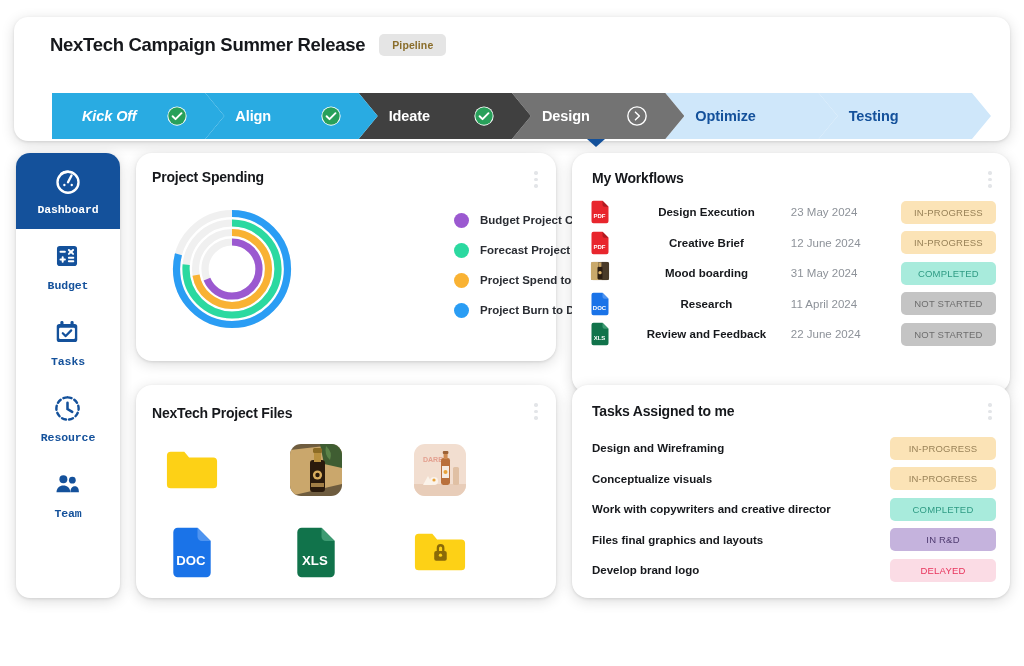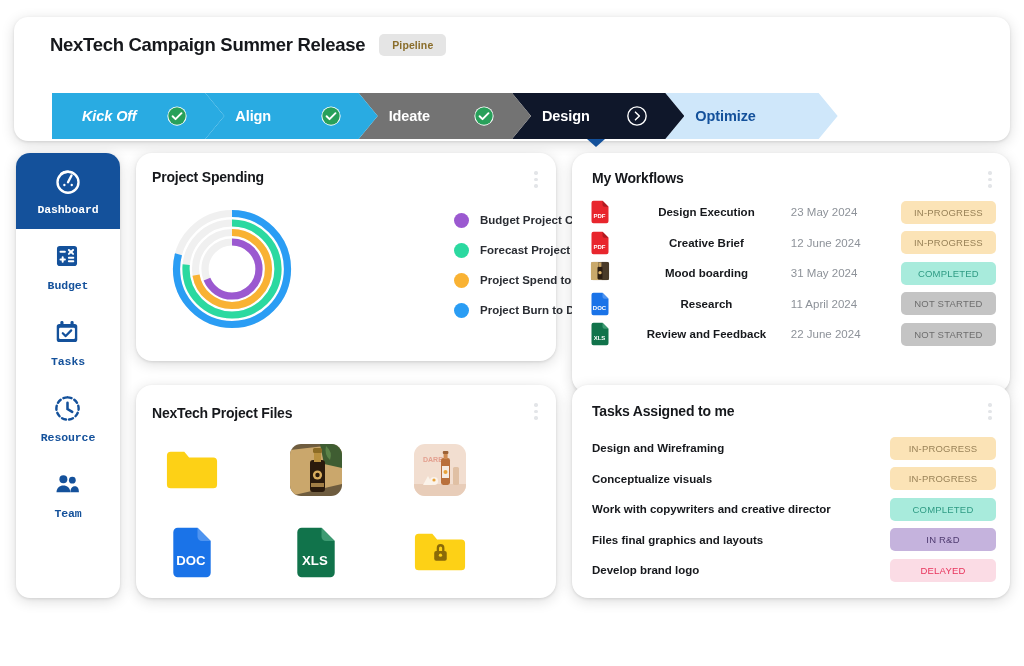--- a/index.html
+++ b/index.html
@@ -147,38 +147,41 @@
             </svg></div>
         </div>
         <div class="step notch" style="left: 153.333px; width: 172.333px; background: rgb(41, 171, 226); z-index: 5;">
           <div class="step-label" style="color: rgb(255, 255, 255);">Align</div>
           <div class="step-icon"><svg viewBox="0 0 24 24" width="22" height="22">
               <circle cx="12" cy="12" r="10.5" fill="#ffffff"></circle>
               <circle cx="12" cy="12" r="9.5" fill="#28a05a"></circle>
               <path d="M7.2 12.3 L10.4 15.4 L16.9 8.9" stroke="#ffffff" stroke-width="2.1" fill="none" stroke-linecap="round" stroke-linejoin="round"></path>
             </svg></div>
         </div>
-        <div class="step notch" style="left: 306.667px; width: 172.333px; background: #737373; z-index: 4;">
+        <div class="step notch" style="left: 306.667px; width: 172.333px; background: #404040; z-index: 4;">
           <div class="step-label" style="color: rgb(255, 255, 255);">Ideate</div>
           <div class="step-icon"><svg viewBox="0 0 24 24" width="22" height="22">
               <circle cx="12" cy="12" r="10.5" fill="#ffffff"></circle>
               <circle cx="12" cy="12" r="9.5" fill="#28a05a"></circle>
               <path d="M7.2 12.3 L10.4 15.4 L16.9 8.9" stroke="#ffffff" stroke-width="2.1" fill="none" stroke-linecap="round" stroke-linejoin="round"></path>
             </svg></div>
         </div>
-        <div class="step notch" style="left: 460px; width: 172.333px; background: #0f172a; z-index: 3;">
+        <div class="step notch" style="left: 460px; width: 172.333px; background: #737373; z-index: 3;">
           <div class="step-label" style="color: rgb(255, 255, 255);">Design</div>
           <div class="step-icon"><svg viewBox="0 0 24 24" width="22" height="22">
               <circle cx="12" cy="12" r="10" fill="none" stroke="#ffffff" stroke-width="1.5"></circle>
               <path d="M10.3 7.8 L14.6 12 L10.3 16.2" stroke="#ffffff" stroke-width="1.6" fill="none" stroke-linecap="round" stroke-linejoin="round"></path>
             </svg></div>
         </div>
         <div class="active-pointer" style="left: 534.667px; top: 46px; border-top-color: rgb(20, 81, 155);"></div>
         <div class="step notch" style="left: 613.333px; width: 172.333px; background: rgb(207, 231, 250); z-index: 2;">
           <div class="step-label" style="color: rgb(20, 81, 155);">Optimize</div>
+        </div>
+        <div class="step notch" style="left: 766.667px; width: 172.333px; background: rgb(207, 231, 250); z-index: 1;">
+          <div class="step-label" style="color: rgb(20, 81, 155);">Testing</div>
         </div>
       </div>
   </div>
 
   <div class="card" id="sidebar-card">
     <div id="nav-list">
         <div class="nav-item active">
           <span class="nav-icon"><svg viewBox="0 0 24 24" width="30" height="30" fill="none" stroke="#ffffff" stroke-width="1.9" stroke-linecap="round">
               <circle cx="12" cy="13" r="8.4"></circle>
               <path d="M12 13 L14.8 7.6"></path>

